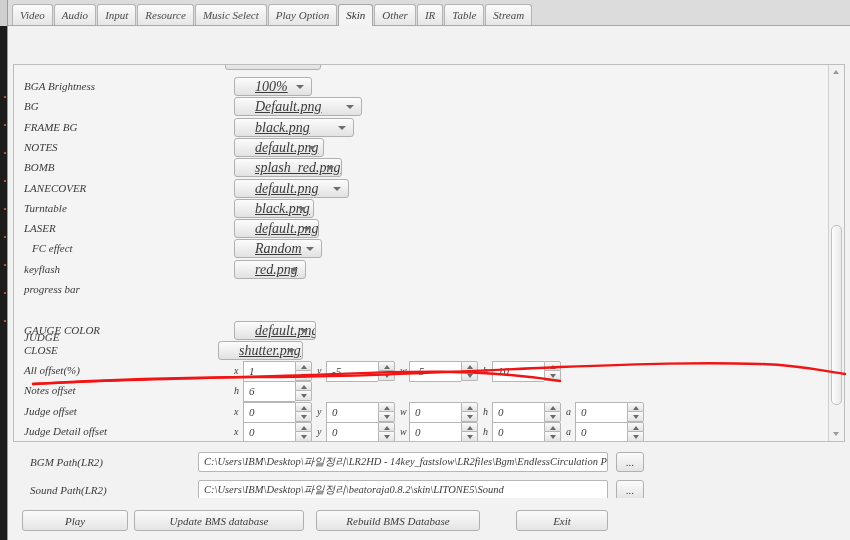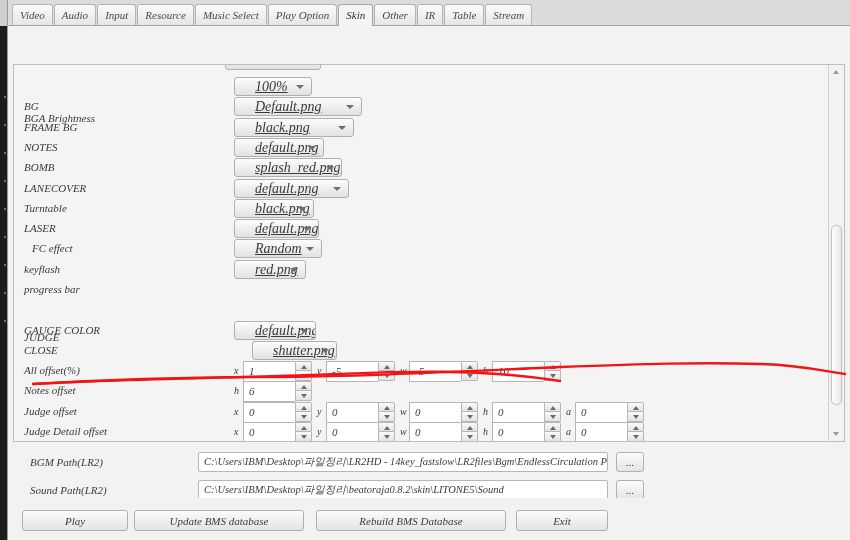--- a/index.html
+++ b/index.html
@@ -203,21 +203,21 @@
       </div>
       <button class="btn" style="left:561px; top:41px; width:54px; height:19px;">Update</button>
     </div>
 
     <div class="panel">
       <div class="panel-inner" id="panel-inner">
 
         <div class="combo" style="left:211px; top:-14px; width:96px;">
           
         </div>
-      <div class="row-label" style="left: 10px; top: 15px; margin-top: 32px;">BGA Brightness</div>
+      <div class="row-label" style="left: 10px; top: 15px;">BGA Brightness</div>
           <div class="combo" style="left: 220px; top: 12px; width: 78px;"><span>100%</span><span class="arrow"></span></div>
           <div class="row-label" style="left: 10px; top: 35.3px; font-style: italic;">BG</div>
           <div class="combo" style="left: 220px; top: 32.3px; width: 128px;"><span>Default.png</span><span class="arrow"></span></div>
           <div class="row-label" style="left: 10px; top: 55.6px;">FRAME BG</div>
           <div class="combo" style="left: 220px; top: 52.6px; width: 120px;"><span>black.png</span><span class="arrow"></span></div>
           <div class="row-label" style="left: 10px; top: 75.9px;">NOTES</div>
           <div class="combo" style="left: 220px; top: 72.9px; width: 90px;"><span>default.png</span><span class="arrow"></span></div>
           <div class="row-label" style="left: 10px; top: 96.2px;">BOMB</div>
           <div class="combo" style="left: 220px; top: 93.2px; width: 108px;"><span>splash_red.png</span><span class="arrow"></span></div>
           <div class="row-label" style="left: 10px; top: 116.5px;">LANECOVER</div>
@@ -228,21 +228,21 @@
           <div class="combo" style="left: 220px; top: 154.1px; width: 85px;"><span>default.png</span><span class="arrow"></span></div>
           <div class="row-label" style="left: 18px; top: 177.4px;">FC effect</div>
           <div class="combo" style="left: 220px; top: 174.4px; width: 88px;"><span>Random</span><span class="arrow"></span></div>
           <div class="row-label" style="left: 10px; top: 197.7px;">keyflash</div>
           <div class="combo" style="left: 220px; top: 194.7px; width: 72px;"><span>red.png</span><span class="arrow"></span></div>
           <div class="row-label" style="left: 10px; top: 218px;">progress bar</div>
           <div class="row-label" style="left: 10px; top: 238.3px; margin-top: 28px;">JUDGE</div>
           <div class="row-label" style="left: 10px; top: 258.6px;">GAUGE COLOR</div>
           <div class="combo" style="left: 220px; top: 255.6px; width: 82px;"><span>default.png</span><span class="arrow"></span></div>
           <div class="row-label" style="left: 10px; top: 278.9px;">CLOSE</div>
-          <div class="combo" style="left: 238px; top: 275.9px; width: 85px;"><span>shutter.png</span><span class="arrow"></span></div>
+          <div class="combo" style="left: 204px; top: 275.9px; width: 85px;"><span>shutter.png</span><span class="arrow"></span></div>
           <div class="row-label" style="left: 10px; top: 299px;">All offset(%)</div>
           <div class="axis" style="left: 220px; top: 300px;">x</div>
           <div class="spin" style="left: 229px; top: 296px; width: 69px;">
             <div class="fld" style="width:52px">1</div>
             <div class="btns" style="left:52px">
               <div class="sb up">
                 <i></i>
               </div>
               <div class="sb dn">
                 <i></i>
@@ -438,21 +438,21 @@
         <div class="textfield" style="left: 190px; top: 452px; width: 410px;">C:\Users\IBM\Desktop\파일정리\LR2HD - 14key_fastslow\LR2files\Bgm\EndlessCirculation PEN.2</div>
         <button class="btn" style="left: 608px; top: 452px; width: 28px; height: 20px;">...</button>
         <div class="lbl" style="left: 22px; top: 484px;">Sound Path(LR2)</div>
         <div class="textfield" style="left: 190px; top: 480px; width: 410px;">C:\Users\IBM\Desktop\파일정리\beatoraja0.8.2\skin\LITONE5\Sound</div>
         <button class="btn" style="left: 608px; top: 480px; width: 28px; height: 20px;">...</button>
       </div>
 
     <div class="bottom-bar" id="footer">
         <button class="btn" style="left: 14px; top: 12px; width: 106px; height: 21px;">Play</button>
         <button class="btn" style="left: 126px; top: 12px; width: 170px; height: 21px;">Update BMS database</button>
-        <button class="btn" style="left: 308px; top: 12px; width: 190px; height: 21px;">Rebuild BMS Database</button>
+        <button class="btn" style="left: 308px; top: 12px; width: 164px; height: 21px;">Rebuild BMS Database</button>
         <button class="btn" style="left: 508px; top: 12px; width: 92px; height: 21px;">Exit</button>
       </div>
   </div>
 
   <svg class="annot" viewBox="0 0 850 540">
     <path d="M33,384 C120,379 200,377 280,377 C360,377 470,371 560,367 C640,364 700,362 760,364 C800,365 830,372 845,374" fill="none" stroke="#f21414" stroke-width="2.4" stroke-linecap="round"></path>
     <path d="M33,384 C120,379 230,378 310,375 C390,372 470,367 560,381" fill="none" stroke="#f21414" stroke-width="2.4" stroke-linecap="round"></path>
   </svg>
 
 </div>

